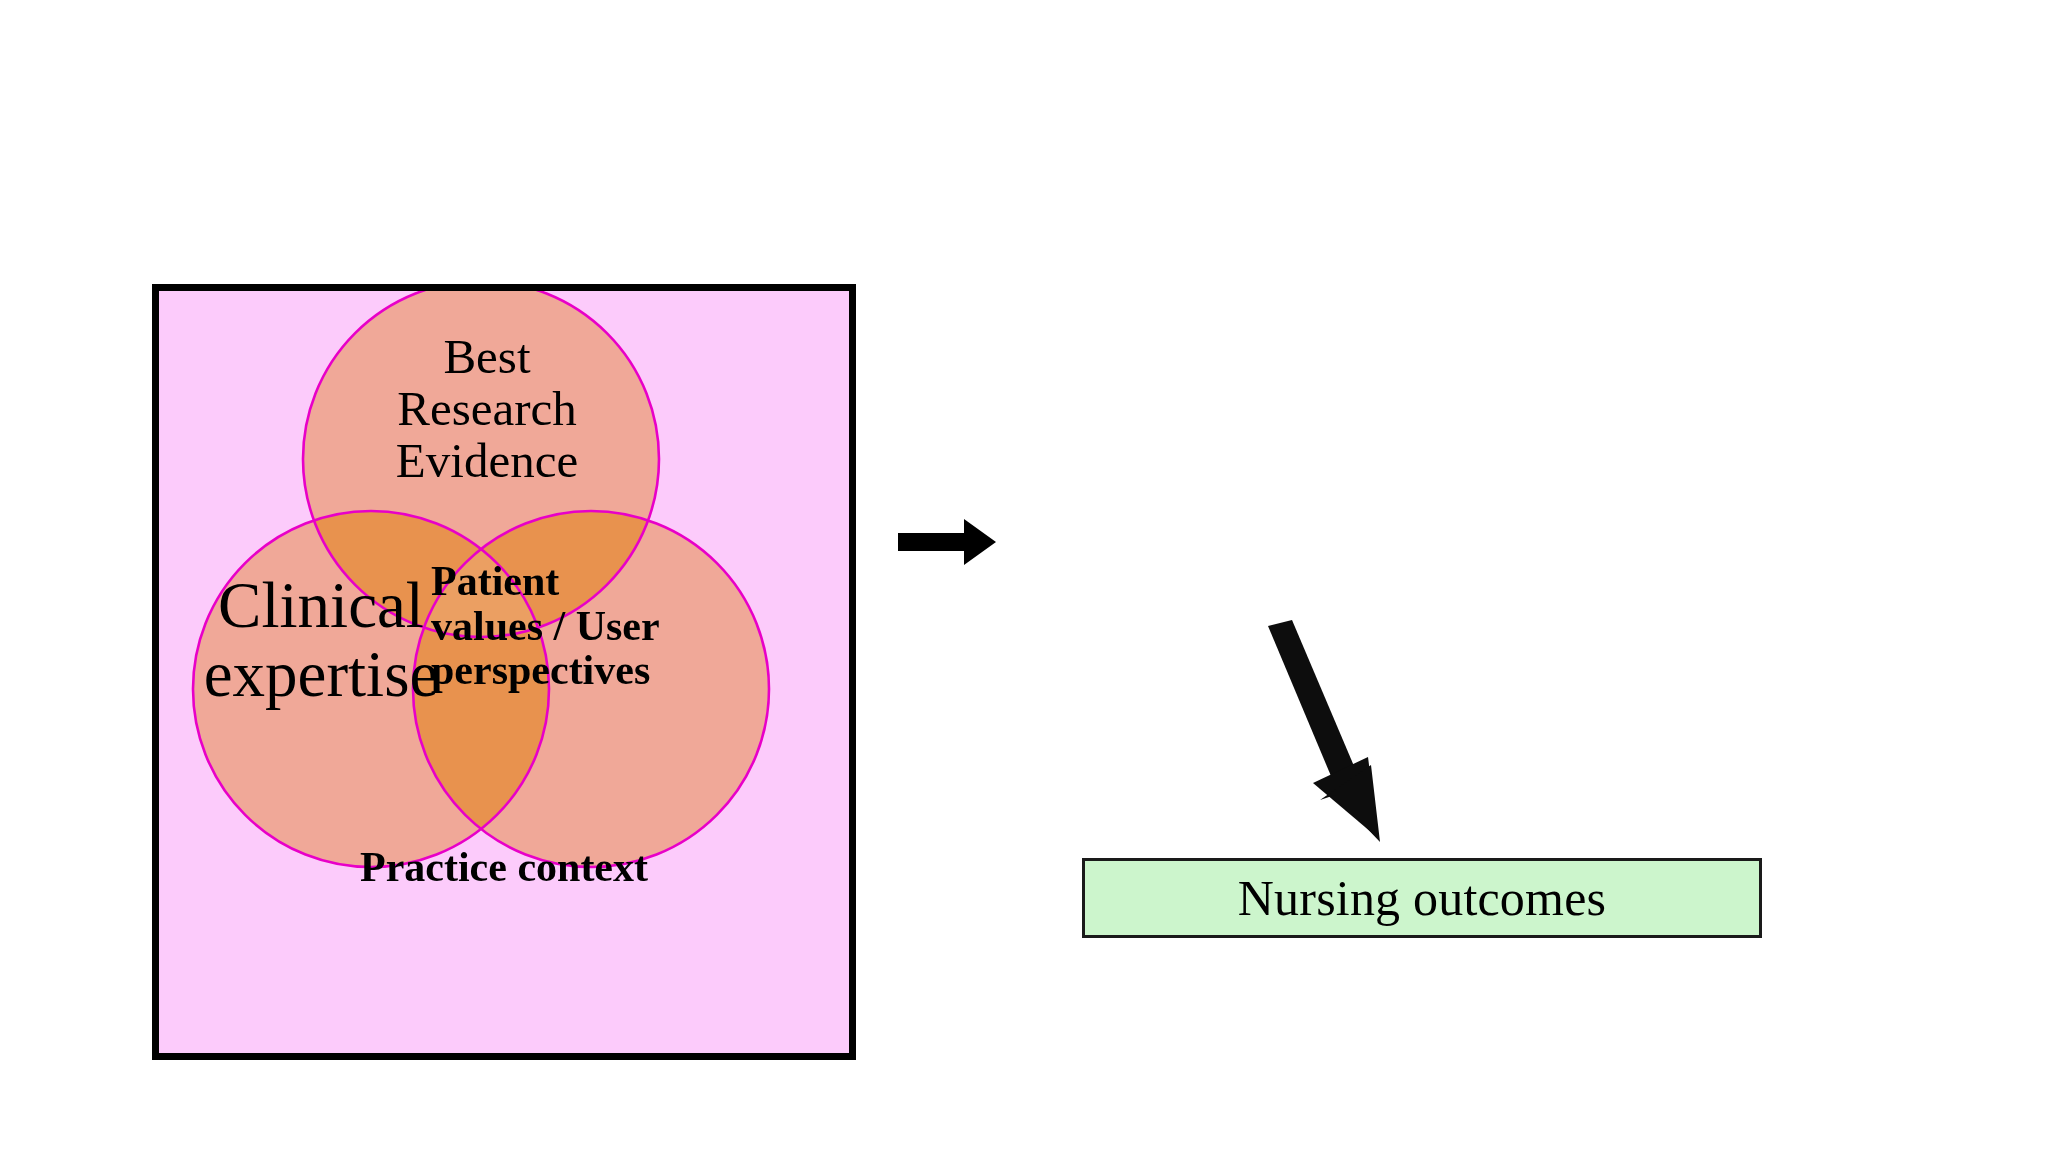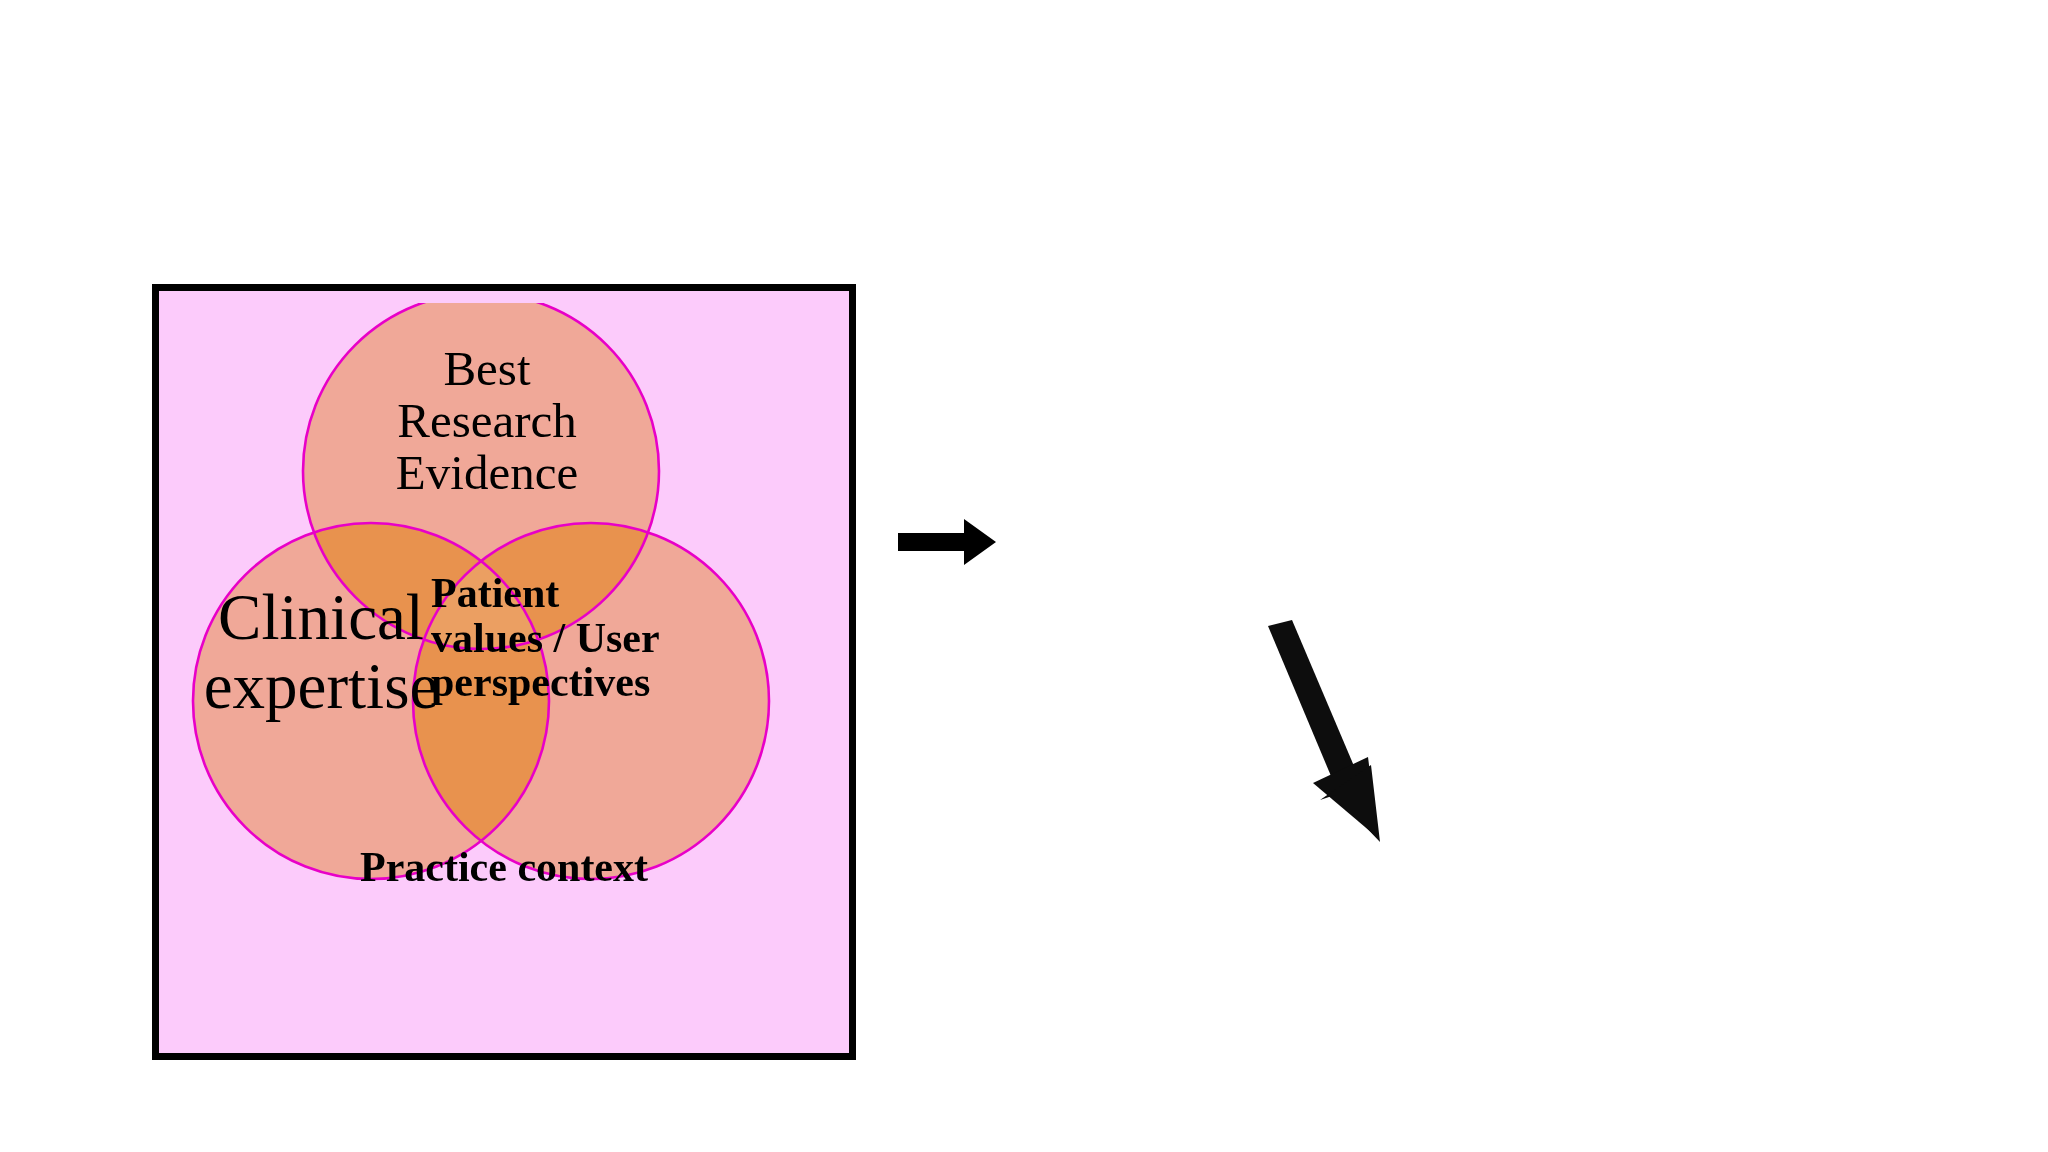--- a/index.html
+++ b/index.html
@@ -34,21 +34,20 @@
     box-sizing: border-box;
     background: #fccbfb;
     border: 7px solid #000000;
   }
 
   .venn-wrap {
     position: absolute;
     left: 0; top: 0;
     width: 100%;
     height: 100%;
-    margin-top: 12px;
   }
   .venn-svg {
     position: absolute;
     left: 0;
     top: 0;
     display: block;
   }
 
   
   .circle-label {
@@ -203,14 +202,15 @@
     </g>
 
     <g>
       <path d="M 1268 626 L 1292 620 L 1368 799 L 1344 807 Z" fill="#0d0d0d"></path>
       <path d="M 1313 783 L 1378 838 L 1368 757 Z" fill="#0d0d0d"></path>
       <path d="M 1335 795 L 1380 842 L 1371 765 L 1320 800 Z" fill="#0d0d0d"></path>
     </g>
   </svg>
 
 
+  <div class="flow-box box-nursing-outcomes">Nursing outcomes</div>
 
 </div>
 
 </body></html>

